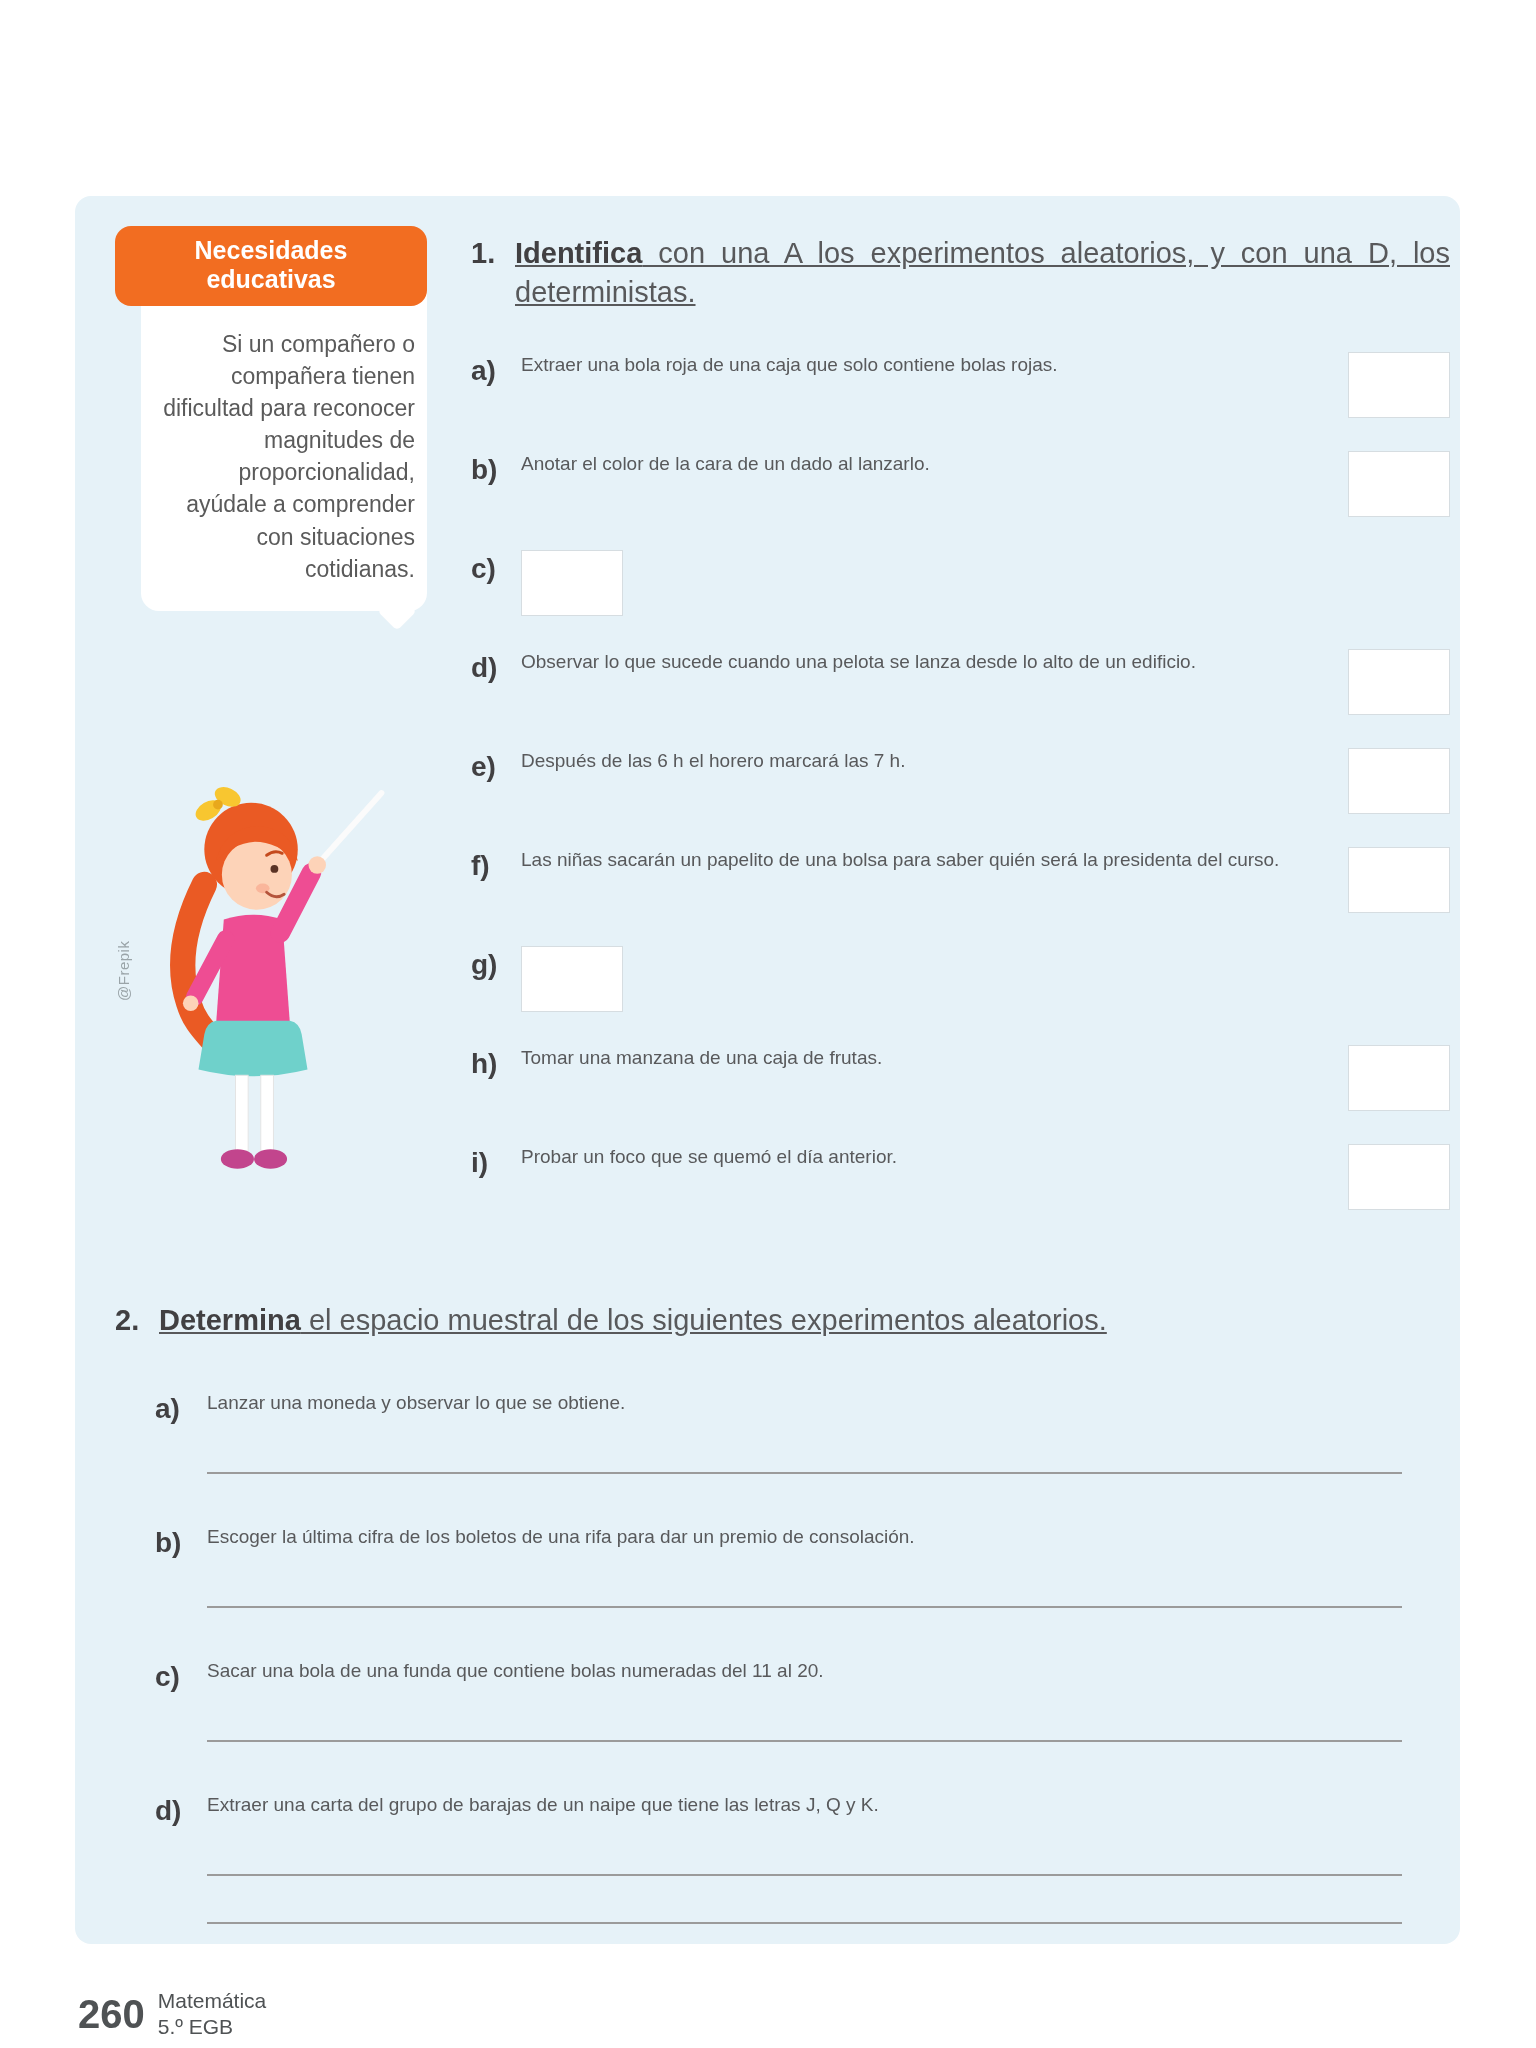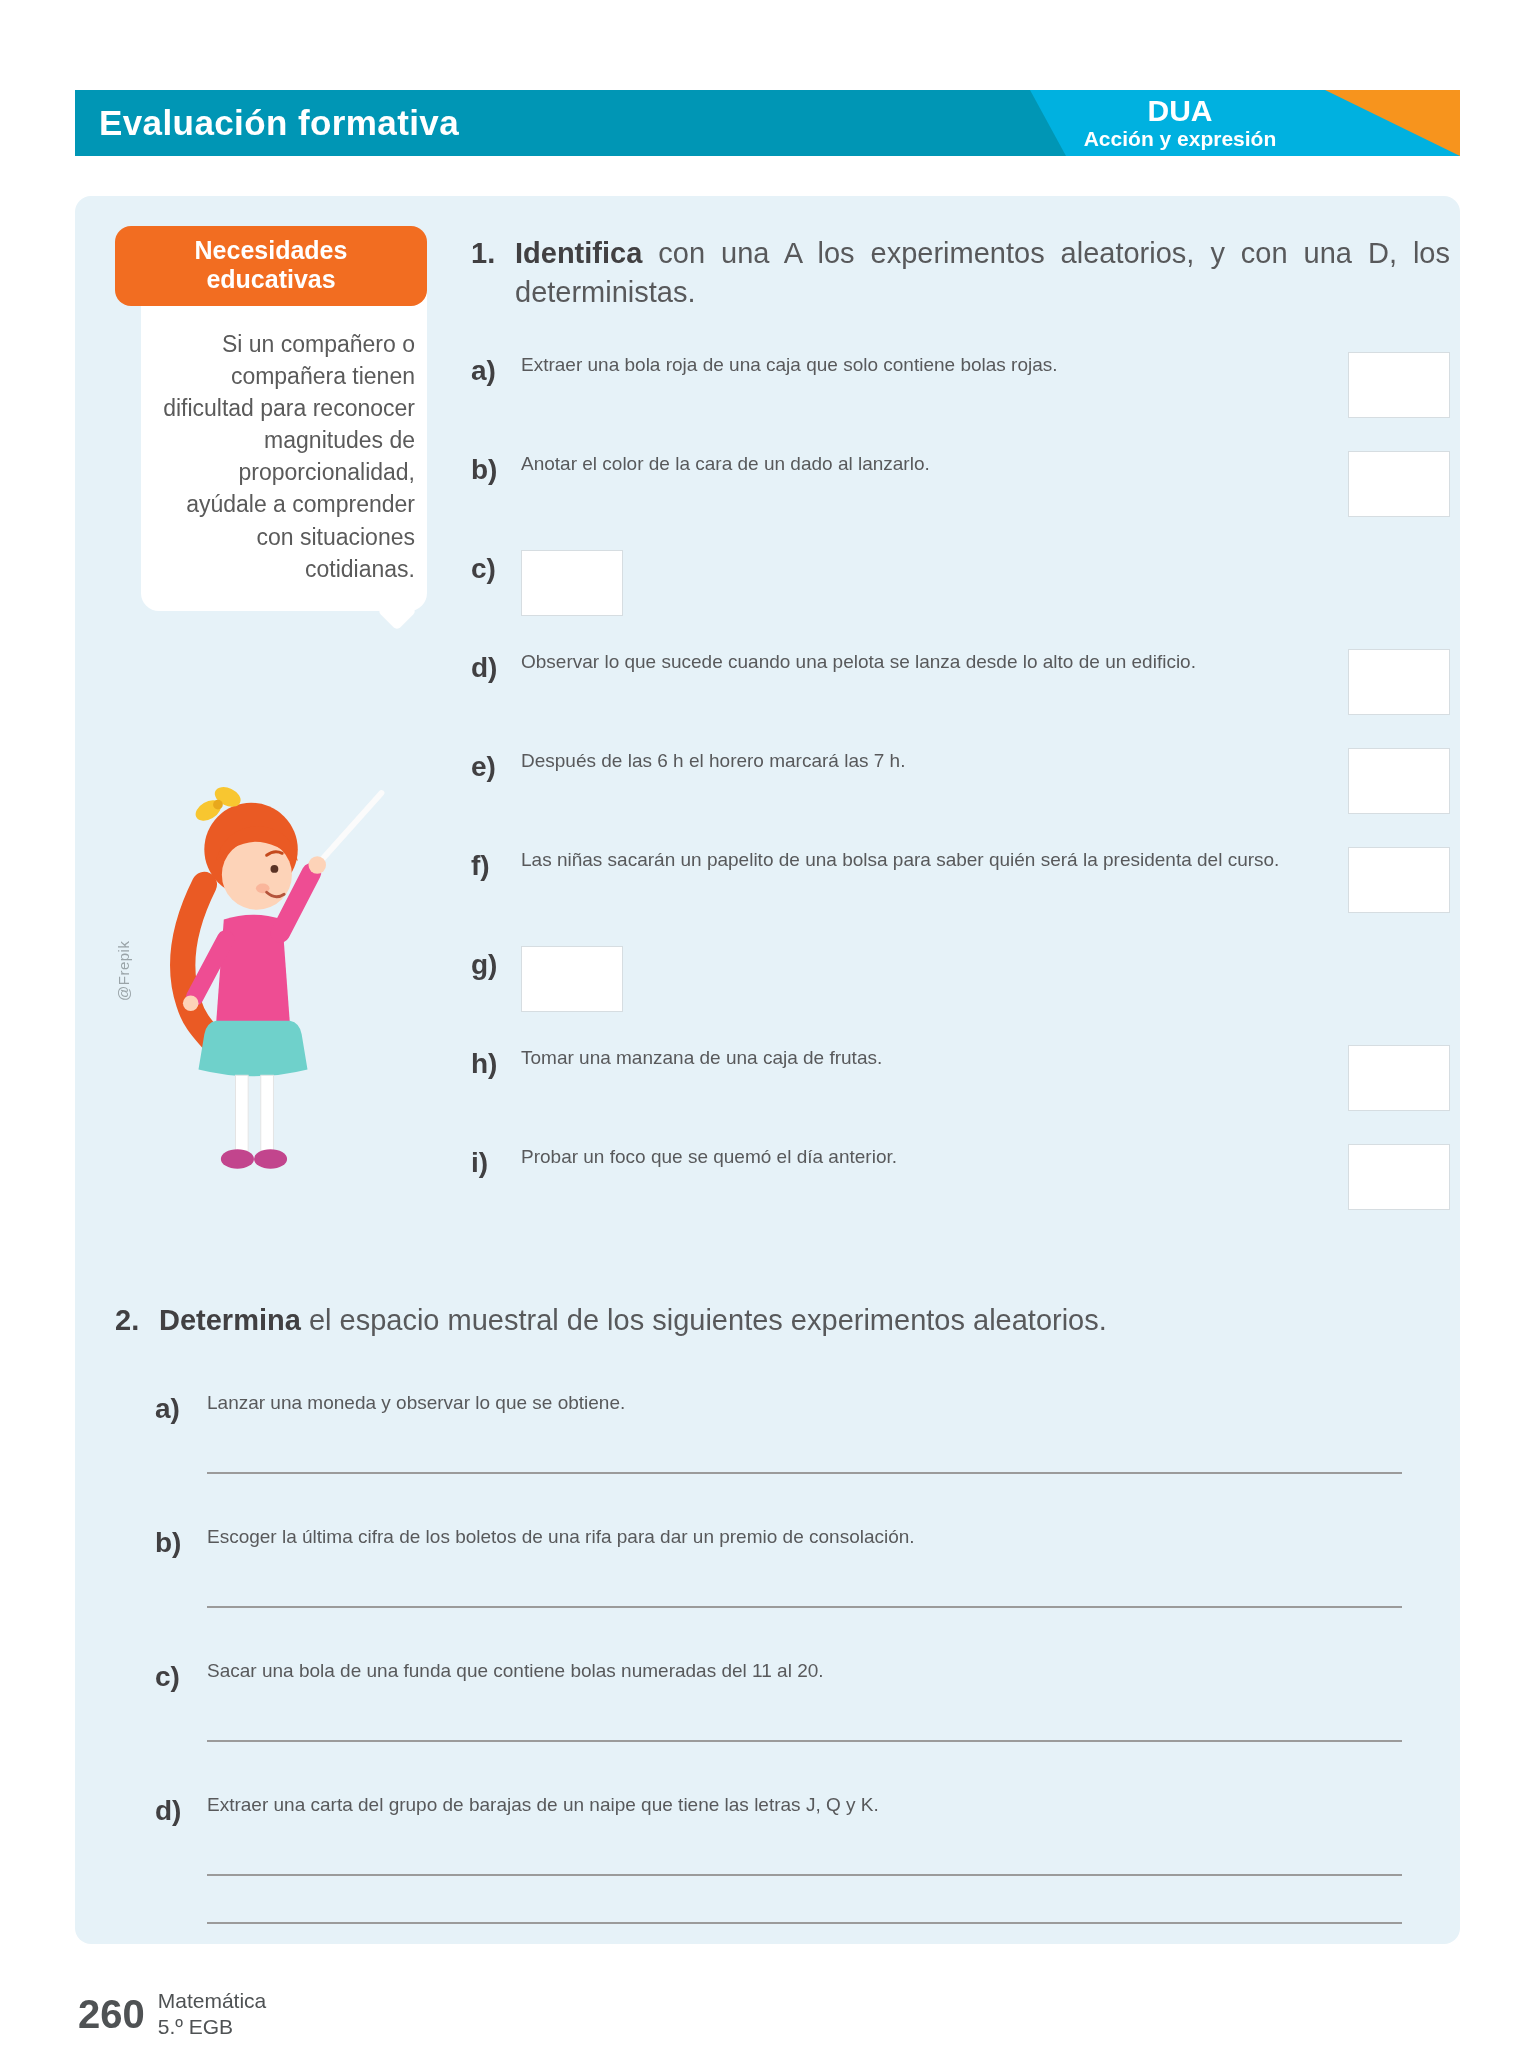--- a/index.html
+++ b/index.html
@@ -37,21 +37,21 @@
     width:28px; height:28px; background:#fff; transform:rotate(45deg); border-radius:5px; }
   .note-text { font-size:23px; line-height:1.4; text-align:right; color:#5a5a5a; }
   .girl-wrap { margin-top:135px; margin-left:-8px; }
   .credit { position:absolute; left:0px; top:775px; transform:rotate(-90deg);
     transform-origin:left top; font-size:15px; color:#9aa4a8; letter-spacing:.5px; }
 
   
   .q1-col { flex:1; margin-left:44px; padding-top:8px; }
   .q-lead { display:flex; margin-bottom:40px; }
   .q-num { font-weight:bold; font-size:29px; color:#414042; width:44px; flex-shrink:0; line-height:1.35; }
-  .q-text { font-size:29px; line-height:1.35; text-align:justify; color:#58595b; flex:1; }
+  .q-text { font-size:29px; line-height:1.35; text-align:justify; color:#58595b; flex:1;text-decoration:underline; }
   .bold { font-weight:bold; color:#414042; }
 
   .q1-item { display:flex; align-items:flex-start; margin-bottom:33px; }
   .item-letter { font-weight:bold; font-size:28px; color:#414042; width:50px; flex-shrink:0; line-height:1.35; }
   .item-text { flex:1; font-size:19px; line-height:1.35; text-align:justify; color:#58595b; padding-right:18px; }
   .answer-box { width:102px; height:66px; background:#fff; border:1px solid #d6dde1; flex-shrink:0; }
 
   
   .q2-section { padding:58px 56px 0 40px; }
   .q2-item { margin:50px 0 0 40px; }
@@ -63,28 +63,20 @@
   
   .footer { position:absolute; left:78px; top:1988px; display:flex; align-items:center; gap:13px; }
   .page-num { font-size:40px; font-weight:bold; color:#4f5254; }
   .footer-meta { font-size:21px; line-height:1.25; color:#4f5254; }
 </style>
 </head>
 <body>
 
 <div class="page">
 
-  <div class="header">
-    <div class="header-title">Evaluación formativa</div>
-    <div class="header-right">
-      <div class="dua-label">DUA</div>
-      <div class="dua-sub">Acción y expresión</div>
-    </div>
-    <div class="header-corner"></div>
-  </div>
 
   <div class="panel">
 
     <div class="top-section">
 
       <div class="sidebar">
         <div class="needs-badge">
           <div>Necesidades</div>
           <div>educativas</div>
         </div>

